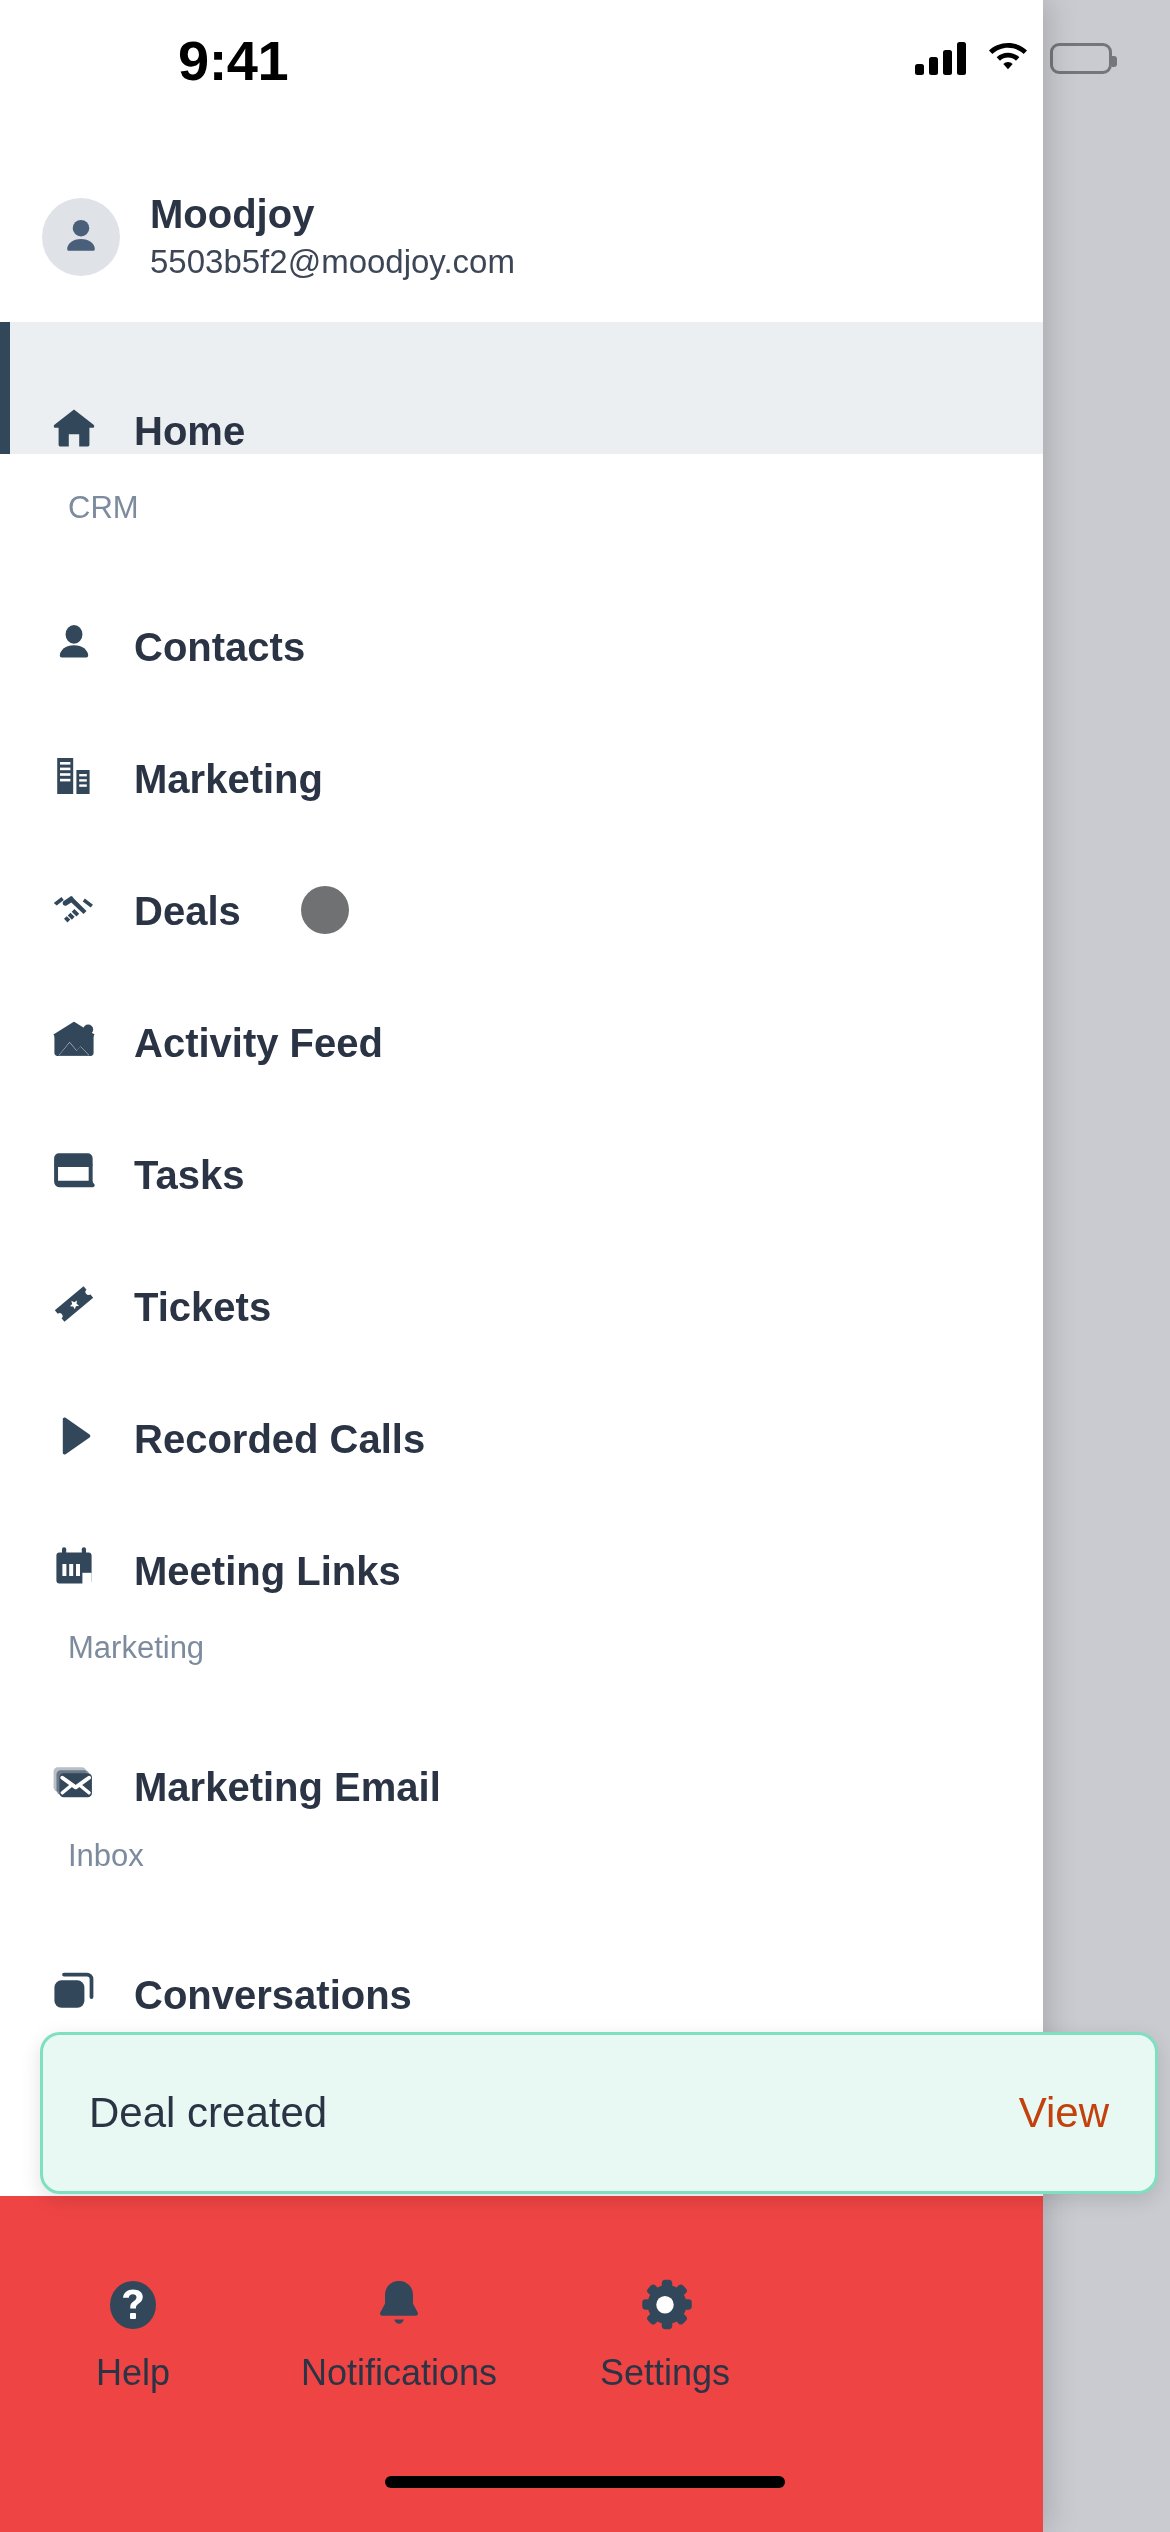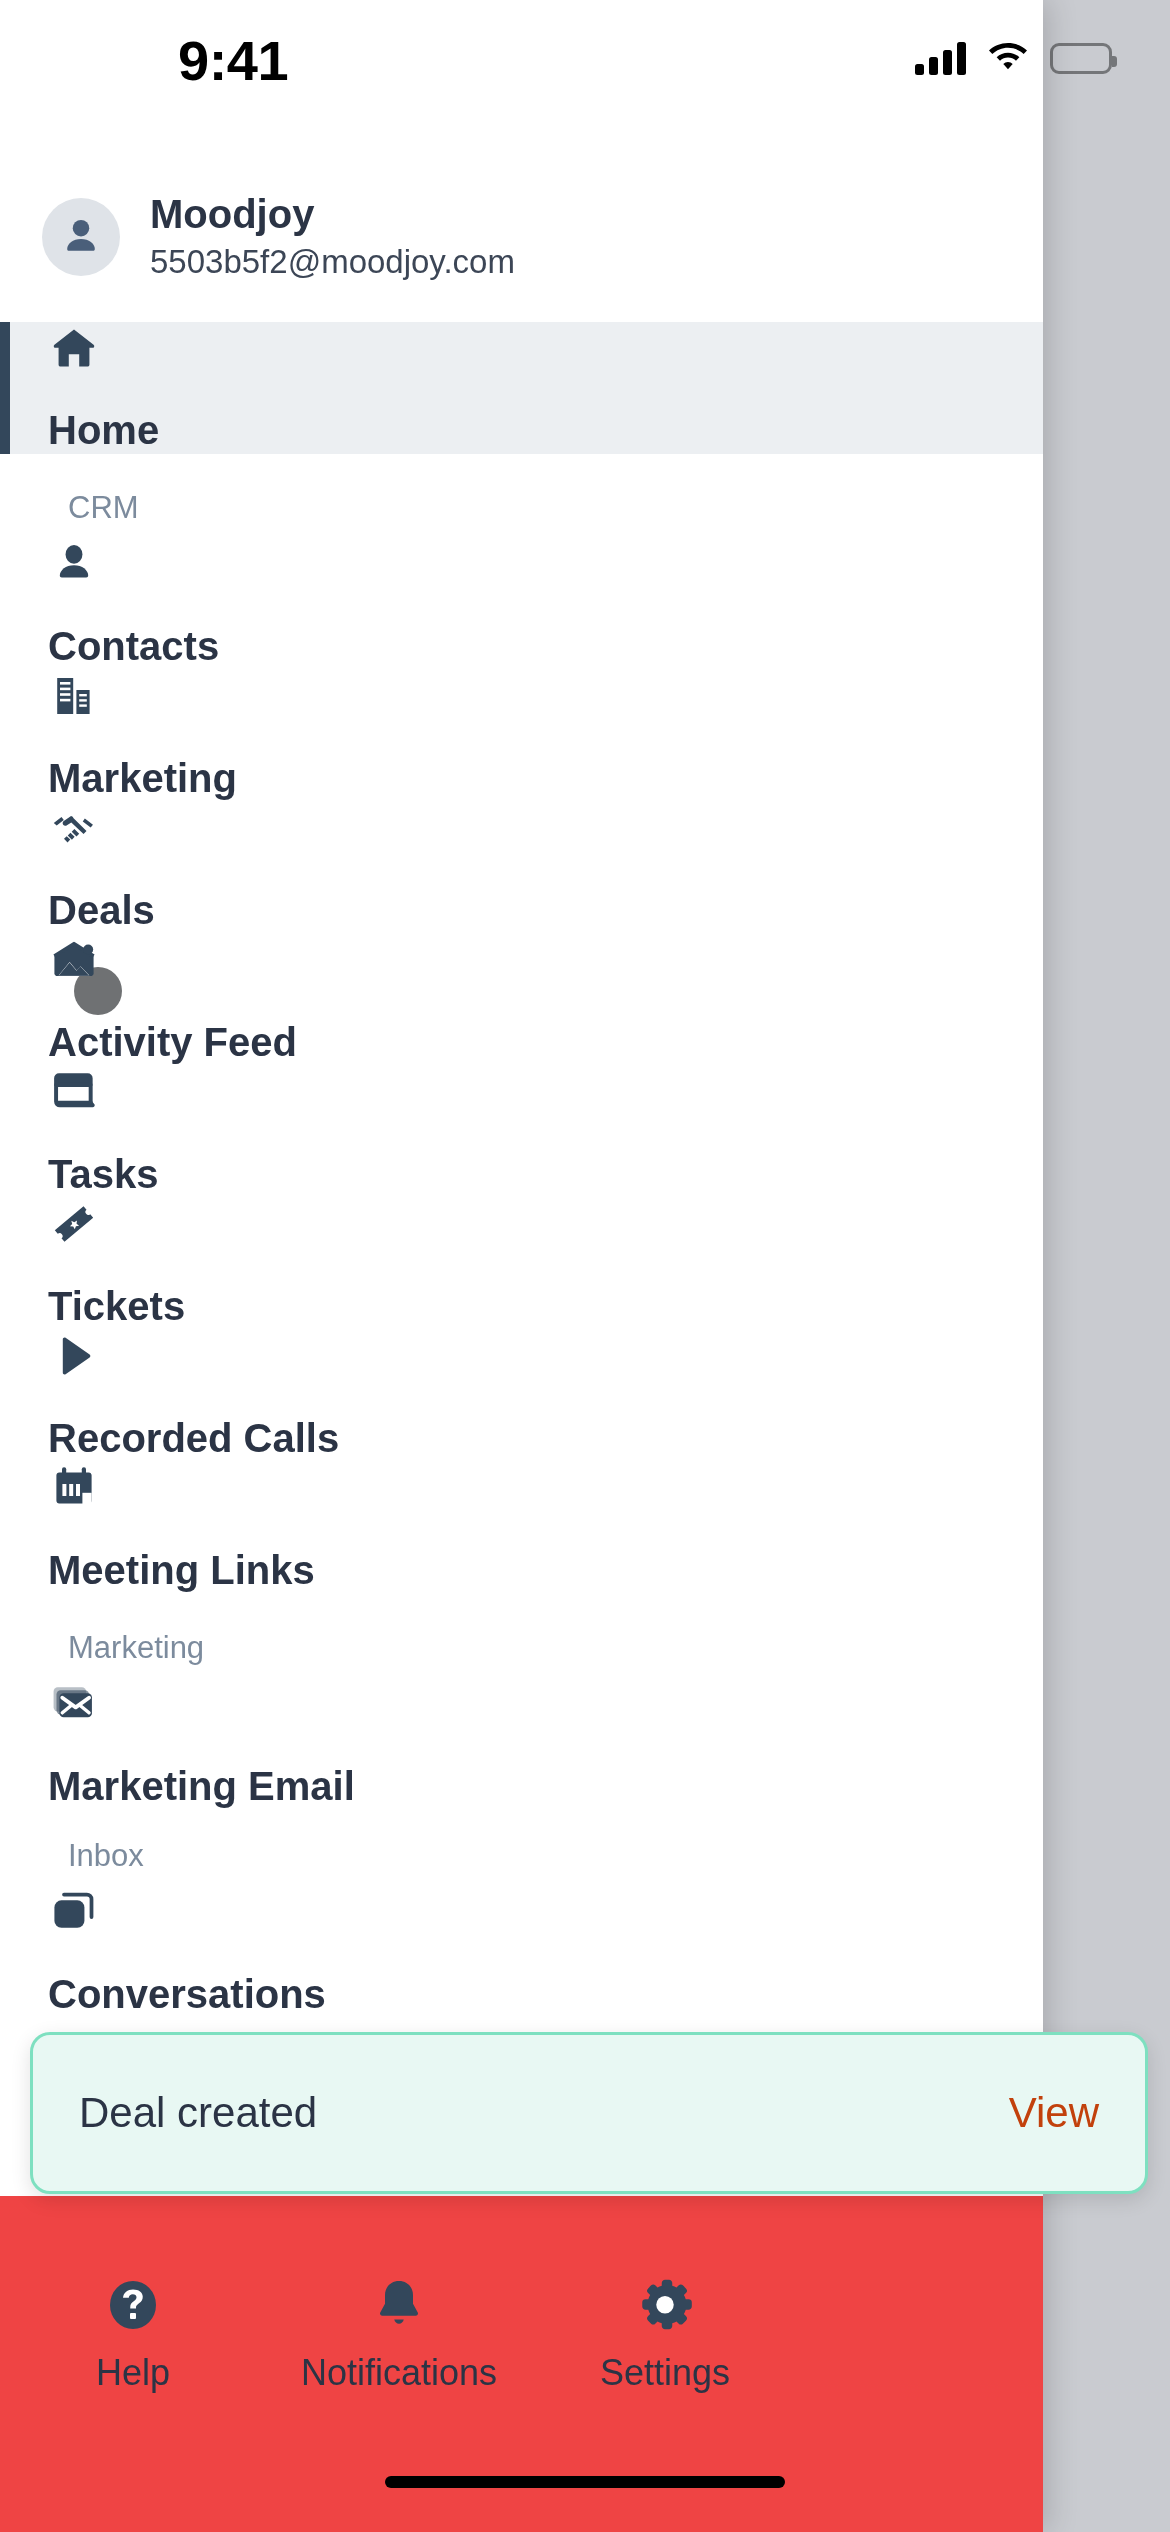--- a/index.html
+++ b/index.html
@@ -102,22 +102,22 @@
     font-size:33px; font-weight:400; color:#3c4656; line-height:44px;
   }
 
   
   #navlist {
     position:absolute; left:0; top:322px;
     width:1043px;
   }
   .nav-row {
     position:relative;
-    display:flex; align-items:flex-start;
-    height:132px; padding-left:48px; gap:34px;flex-direction:column;
+    display:flex; align-items:flex-end;
+    height:132px; padding-left:48px; gap:34px;
   }
   .nav-row.active { background:#eceff2; }
   .nav-row.active::before {
     content:""; position:absolute; left:0; top:0;
     width:10px; height:100%; background:#33475b;
   }
   .nav-icon {
     width:52px; height:52px; flex:0 0 auto;
     display:flex; align-items:center; justify-content:center;
     color:#33475b;
@@ -132,21 +132,21 @@
   }
   .section-label {
     padding-left:68px;
     font-size:31px; font-weight:400; color:#7c8b9d;
     height:84px; display:flex; align-items:flex-end; padding-bottom:12px;
   }
   .section-label.tight { height:76px; }
 
   
   #toast {
-    position:absolute; left:30px; top:2032px;
+    position:absolute; left:40px; top:2032px;
     width:1118px; height:162px;
     background:#e8f8f3;
     border:3px solid #7ee0c0;
     border-radius:20px;
     display:flex; align-items:center; justify-content:space-between;
     padding:0 46px;
     box-shadow:0 6px 20px rgba(0,0,0,0.12);
   }
   #toast-message {
     font-size:42px; font-weight:400; color:#2b3445;

